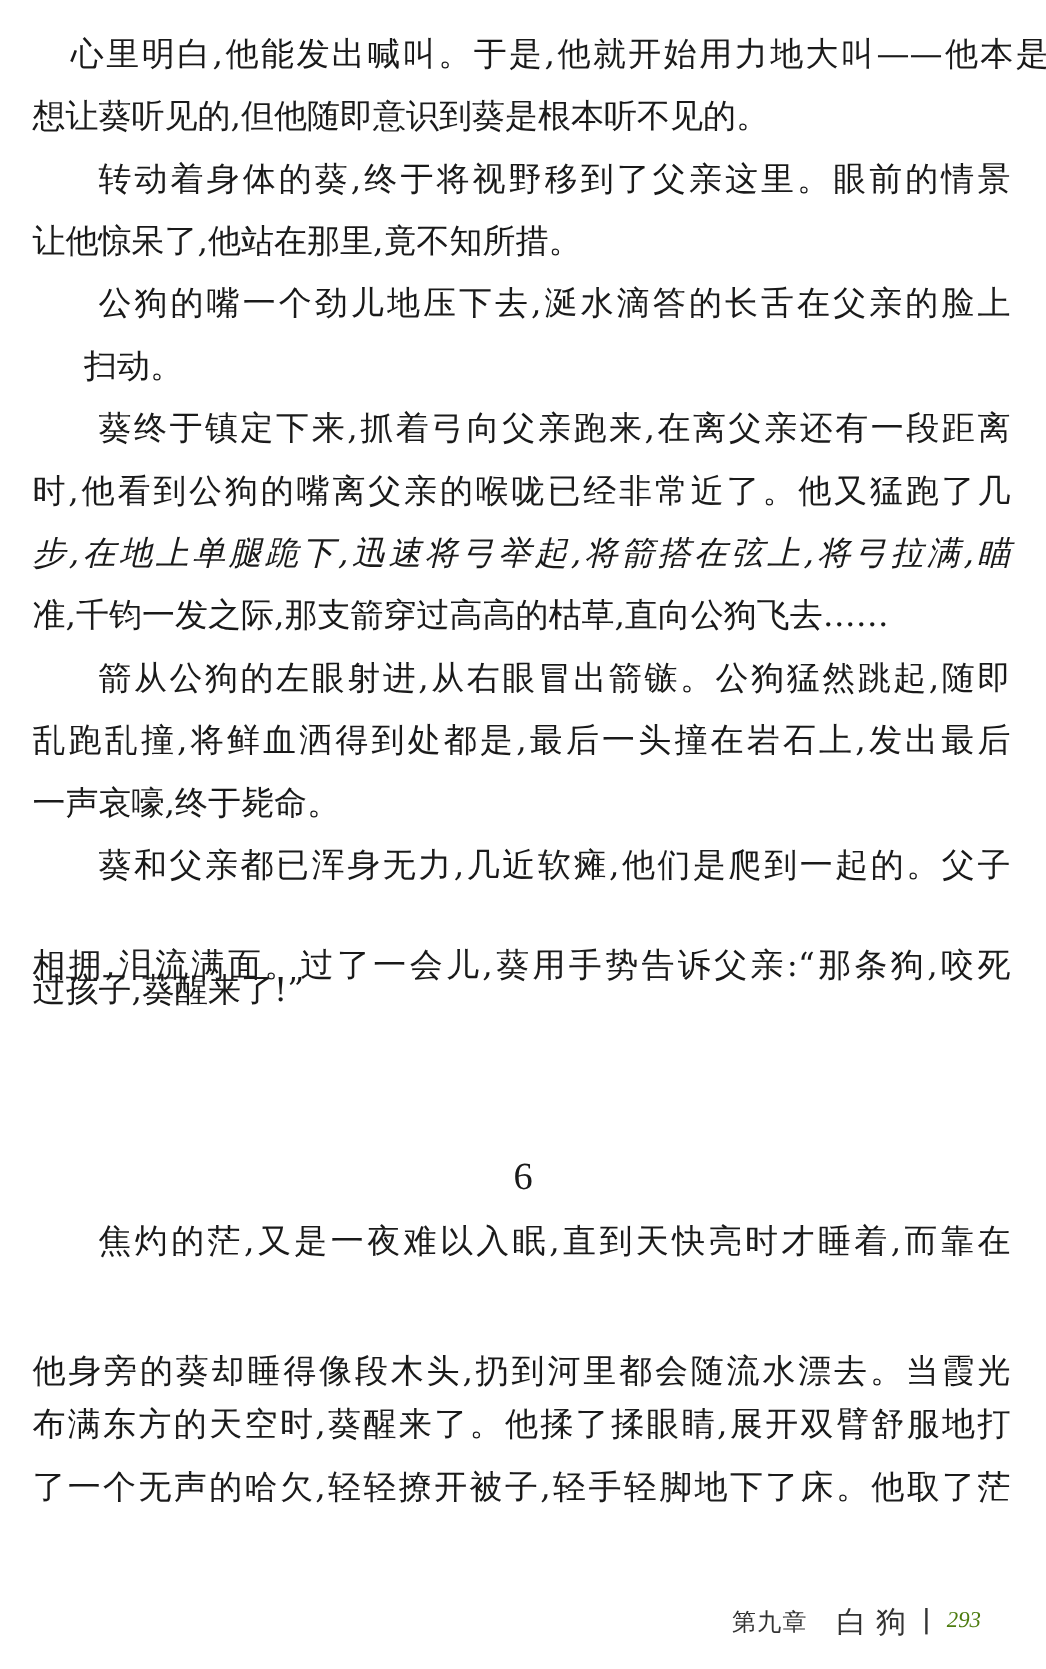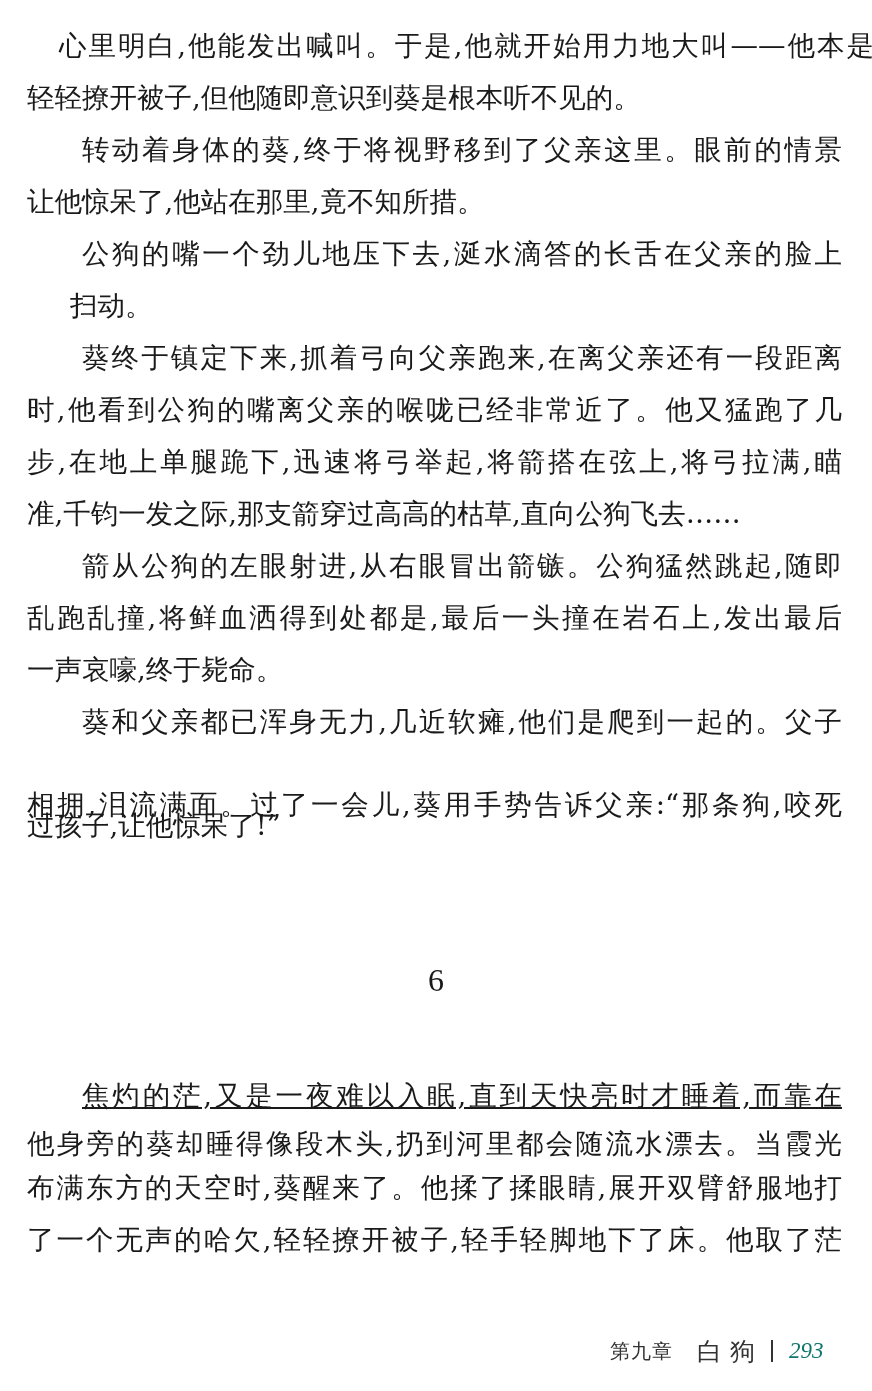--- a/index.html
+++ b/index.html
@@ -9,47 +9,47 @@
           white-space: nowrap; text-align: justify; text-align-last: justify; letter-spacing: 0px; }
   .line.last { text-align-last: left; }
   .line.indent { left: 82px; width: 760px; }
   .section-num { position: absolute; left: 0; width: 872px; top: 958px; text-align: center;
                  font-family: "Liberation Serif", serif; font-size: 32px; line-height: 44px; }
   .footer { position: absolute; top: 1333px; left: 610px; height: 36px; display: flex; align-items: center;
             font-size: 21px; color: #333; }
   .footer .chap { font-family: Liberation Serif, serif; font-size: 20px; letter-spacing: 1px; }
   .footer .title { font-family: Liberation Sans, sans-serif; font-size: 25px; margin-left: 24px; letter-spacing: 8px; }
   .footer .sep { display: inline-block; width: 2px; height: 22px; background: #333; margin: 0 16px 0 8px; }
-  .footer .pg { font-family: "Liberation Serif", serif; font-style: italic; font-size: 23px; color: #0f766e; }
+  .footer .pg { font-family: "Liberation Serif", serif; font-style: italic; font-size: 19px; color: #4d7c0f; }
 </style>
 </head>
 <body>
 
 <div id="page">
   <div id="body-text">
       <div class="line" style="top: 25px; margin-left: 32px;">心里明白,他能发出喊叫。于是,他就开始用力地大叫——他本是</div>
-      <div class="line last" style="top: 77px;">轻轻撩开被子,但他随即意识到葵是根本听不见的。</div>
+      <div class="line last" style="top: 77px;">想让葵听见的,但他随即意识到葵是根本听不见的。</div>
       <div class="line indent" style="top: 129px;">转动着身体的葵,终于将视野移到了父亲这里。眼前的情景</div>
       <div class="line last" style="top: 181px;">让他惊呆了,他站在那里,竟不知所措。</div>
       <div class="line indent" style="top: 233px;">公狗的嘴一个劲儿地压下去,涎水滴答的长舌在父亲的脸上</div>
       <div class="line last" style="top: 285px; margin-left: 43px;">扫动。</div>
       <div class="line indent" style="top: 337px;">葵终于镇定下来,抓着弓向父亲跑来,在离父亲还有一段距离</div>
       <div class="line" style="top: 389px;">时,他看到公狗的嘴离父亲的喉咙已经非常近了。他又猛跑了几</div>
-      <div class="line" style="top: 441px;">步,在地上单腿跪下,迅速将弓举起,将箭搭在弦上,将弓拉满,瞄</div>
+      <div class="line" style="top: 441px; font-style: italic;">步,在地上单腿跪下,迅速将弓举起,将箭搭在弦上,将弓拉满,瞄</div>
       <div class="line last" style="top: 493px;">准,千钧一发之际,那支箭穿过高高的枯草,直向公狗飞去……</div>
       <div class="line indent" style="top: 545px;">箭从公狗的左眼射进,从右眼冒出箭镞。公狗猛然跳起,随即</div>
       <div class="line" style="top: 597px;">乱跑乱撞,将鲜血洒得到处都是,最后一头撞在岩石上,发出最后</div>
       <div class="line last" style="top: 649px;">一声哀嚎,终于毙命。</div>
       <div class="line indent" style="top: 701px;">葵和父亲都已浑身无力,几近软瘫,他们是爬到一起的。父子</div>
       <div class="line" style="top: 784px;">相拥,泪流满面。过了一会儿,葵用手势告诉父亲:“那条狗,咬死</div>
-      <div class="line last" style="top: 805px;">过孩子,让他惊呆了!”</div>
+      <div class="line last" style="top: 805px;">过孩子,葵醒来了!”</div>
     </div>
   <div class="section-num">6</div>
   <div id="section-text">
-      <div class="line indent" style="top: 1075px; text-decoration: underline;">焦灼的茫,又是一夜难以入眠,直到天快亮时才睡着,而靠在</div>
+      <div class="line indent" style="top: 1014px;">焦灼的茫,又是一夜难以入眠,直到天快亮时才睡着,而靠在</div>
       <div class="line" style="top: 1123px;">他身旁的葵却睡得像段木头,扔到河里都会随流水漂去。当霞光</div>
       <div class="line" style="top: 1167px;">布满东方的天空时,葵醒来了。他揉了揉眼睛,展开双臂舒服地打</div>
       <div class="line" style="top: 1219px;">了一个无声的哈欠,轻轻撩开被子,轻手轻脚地下了床。他取了茫</div>
     </div>
 
   <div class="footer">
     <span class="chap">第九章</span>
     <span class="title">白狗</span>
     <span class="sep"></span>
     <span class="pg">293</span>

